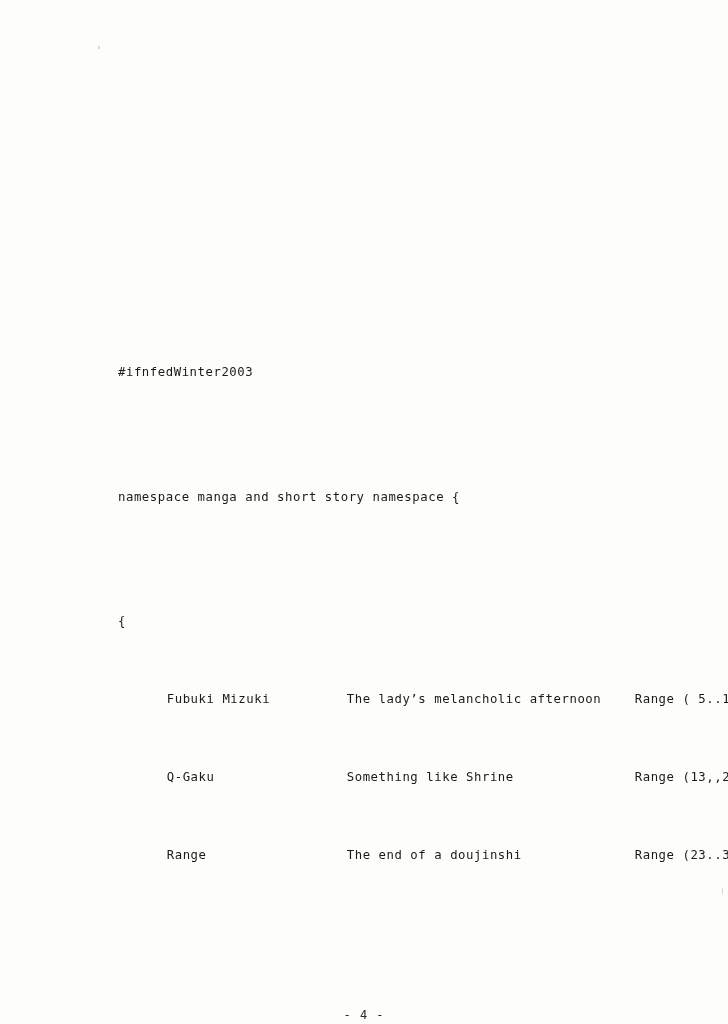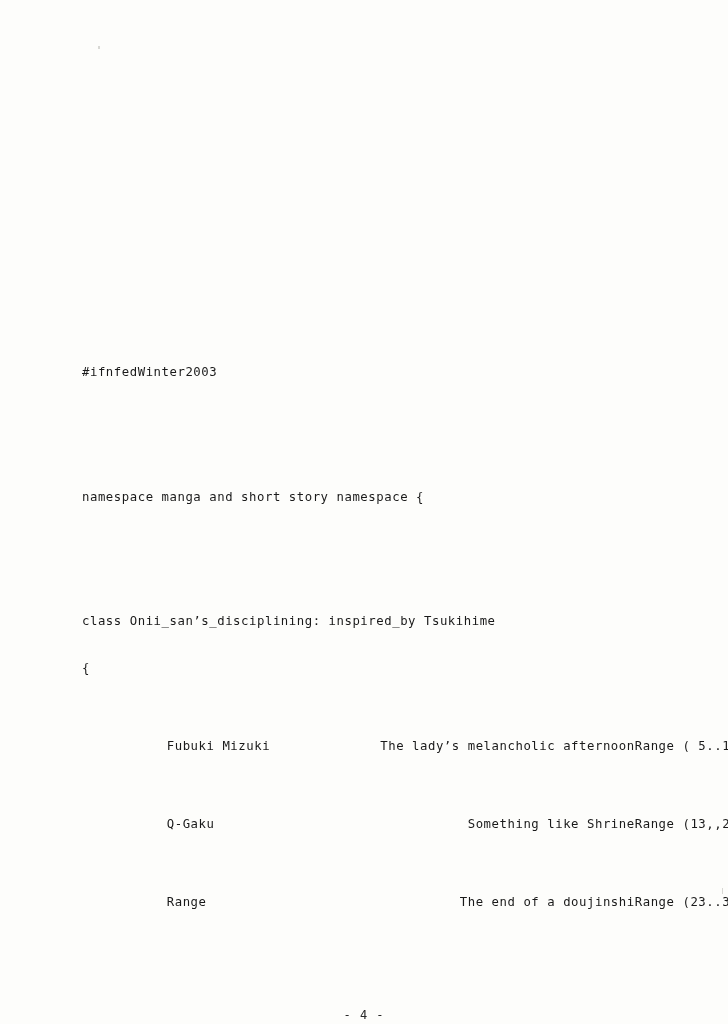--- a/index.html
+++ b/index.html
@@ -28,36 +28,36 @@
     font-size: 12.3px;
     line-height: 15.6px;
     letter-spacing: 0.55px;
     white-space: pre;
   }
   .blank {
     height: 15.6px;
   }
   .line {
     white-space: pre;
+    margin-left: 36px;
   }
   .row {
     display: block;
     white-space: pre;
     position: relative;
   }
   .row .c1 {
     display: inline-block;
     width: 180px;
     vertical-align: top;
   }
   .row .c2 {
     display: inline-block;
     width: 288px;
     vertical-align: top;
-    text-align: right;
   }
   .row .c3 {
     display: inline-block;
     vertical-align: top;
   }
   .indent {
     padding-left: 37px;
   }
   .folio {
     position: absolute;
@@ -90,21 +90,20 @@
   <div class="content">
 
     <div class="line">#ifnfedWinter2003</div>
 
     <div class="blank"></div>
 
     <div class="line">namespace manga and short story namespace {</div>
 
     <div class="blank"></div>
 
-    <div class="line">class Onii_san’s_disciplining: inspired_by Tsukihime</div>
     <div class="line">{</div>
 
     <div class="row indent">
       <span class="c1">Fubuki Mizuki</span><span class="c2">The lady’s melancholic afternoon</span><span class="c3">Range ( 5..12)</span>
     </div>
     <div class="row indent">
       <span class="c1">Q-Gaku</span><span class="c2">Something like Shrine</span><span class="c3">Range (13,,22)</span>
     </div>
     <div class="row indent">
       <span class="c1">Range</span><span class="c2">The end of a doujinshi</span><span class="c3">Range (23..30)</span>

